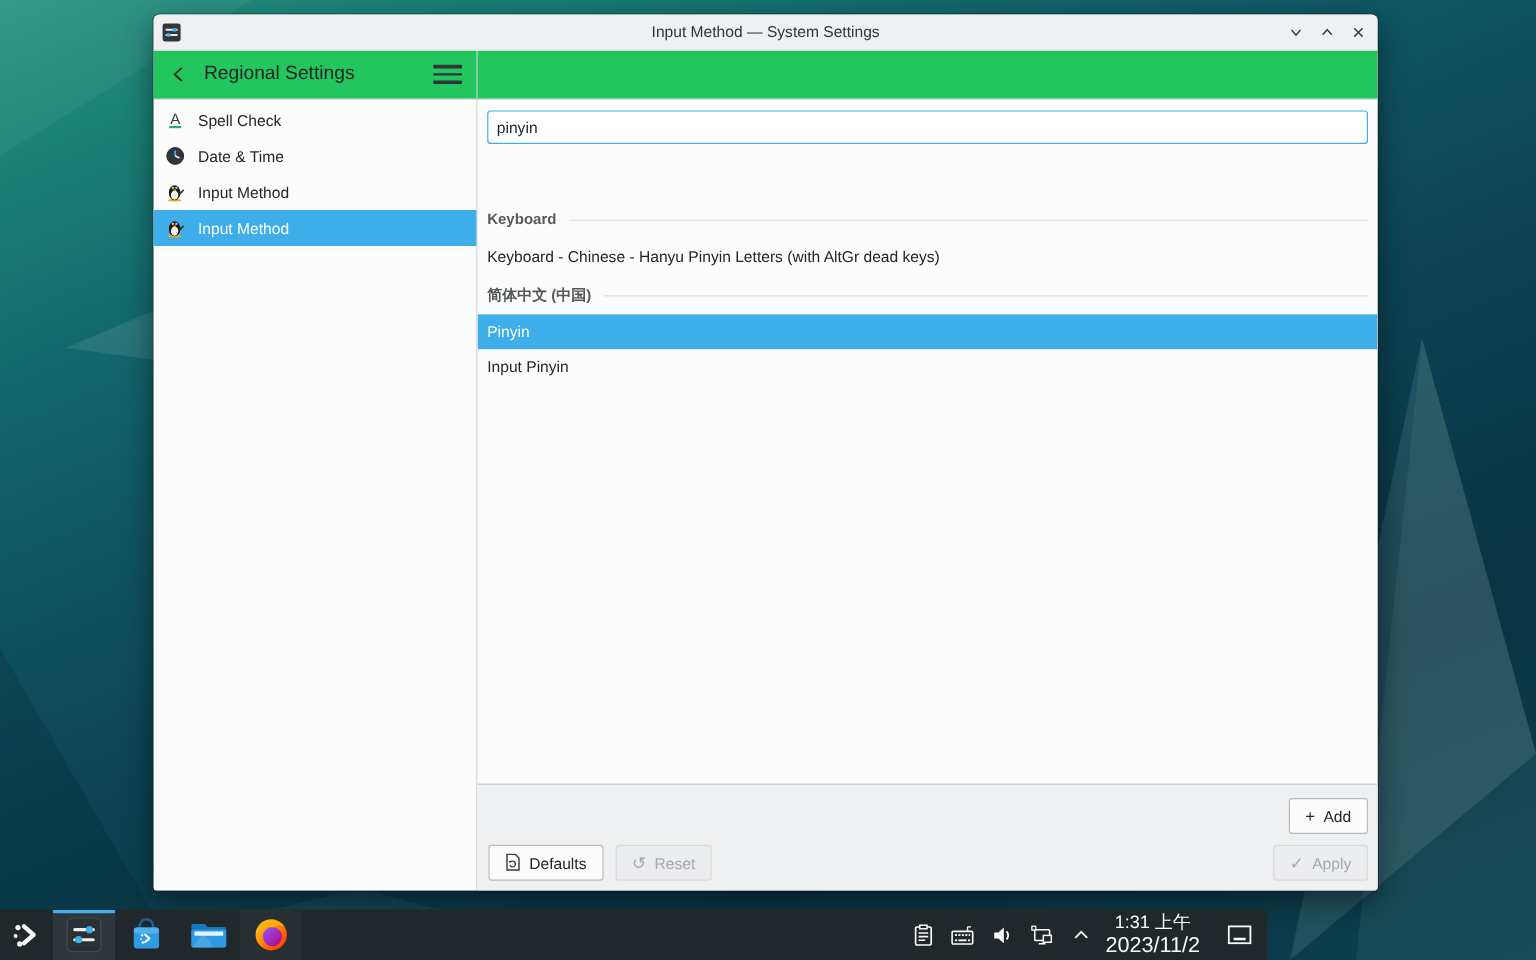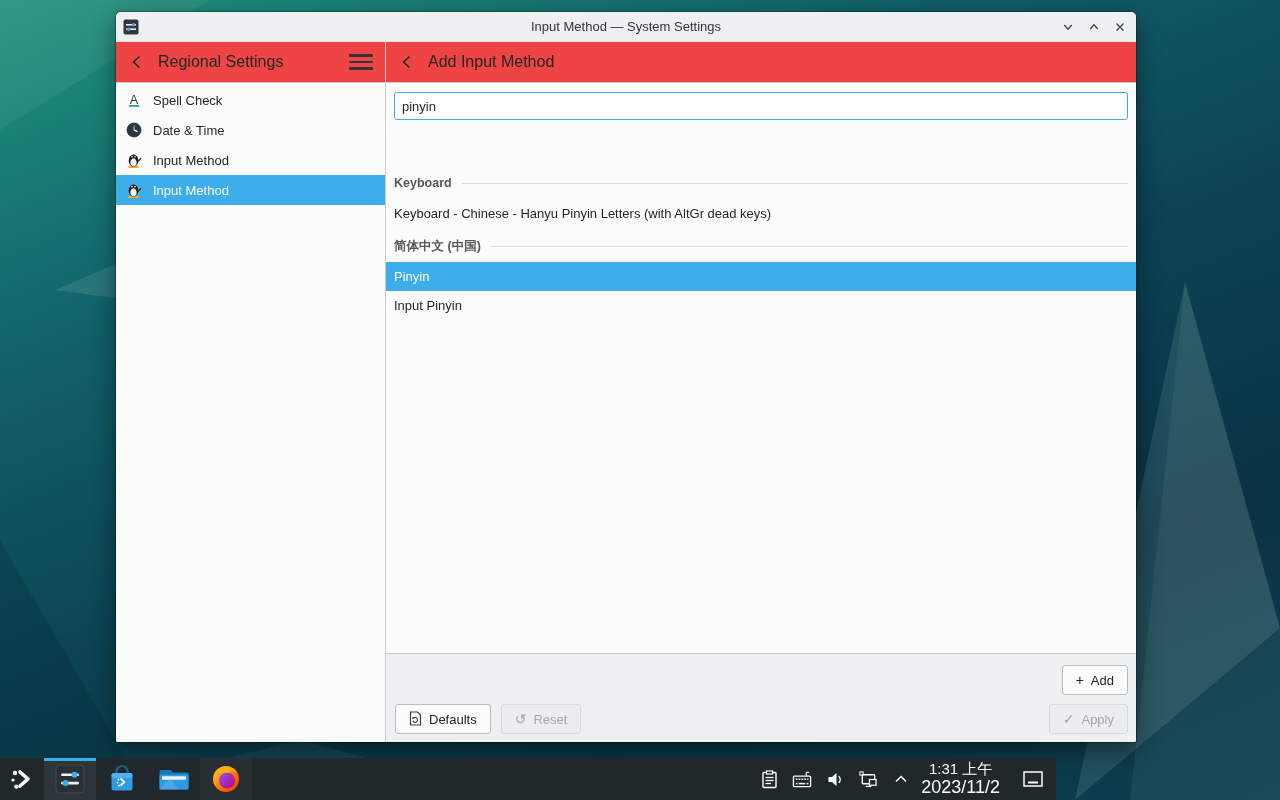--- a/index.html
+++ b/index.html
@@ -4,33 +4,33 @@
 <style>
   * { margin:0; padding:0; box-sizing:border-box; }
   html,body { width:1280px; height:800px; overflow:hidden; }
   body { font-family:"Liberation Sans","DejaVu Sans",sans-serif; font-size:13px; color:#232627; }
 
   .desktop { position:absolute; inset:0; width:1280px; height:800px;
     background:linear-gradient(158deg,#27957f 0%,#1a8277 10%,#11606a 28%,#0c4355 52%,#0a3343 76%,#0d4050 100%); }
   .wallpaper-svg { position:absolute; inset:0; }
 
   
-  .window { position:absolute; left:116px; top:12px; width:1020px; height:730px;
+  .window { position:absolute; left:128px; top:12px; width:1020px; height:730px;
     background:#fcfcfc; border-radius:5px 5px 2px 2px;
     box-shadow:0 0 0 1px rgba(0,0,0,.28), 0 8px 24px rgba(0,0,0,.45);
     display:flex; flex-direction:column; overflow:hidden; }
 
   .titlebar { height:30px; background:#eff0f1; display:flex; align-items:center; flex:0 0 auto;
     border-bottom:1px solid #e3e5e6; position:relative; }
   .titlebar .app-icon { position:absolute; left:7px; top:7px; width:16px; height:16px; }
   .titlebar .title { flex:1; text-align:center; font-size:13px; color:#31363b; font-weight:500; }
   .win-controls { position:absolute; right:8px; top:0; height:30px; display:flex; align-items:center; gap:10px; }
   .win-btn { width:16px; height:16px; display:flex; align-items:center; justify-content:center; cursor:pointer; }
 
-  .chrome-header { height:41px; flex:0 0 auto; display:flex; background:#ef4444; border-bottom:1px solid #c9cccf; }
+  .chrome-header { height:41px; flex:0 0 auto; display:flex; background:#22c55e; border-bottom:1px solid #c9cccf; }
   .sidebar-header { width:270px; flex:0 0 auto; border-right:1px solid #c9cccf; display:flex; align-items:center; padding:0 12px; }
   .main-header { flex:1; display:flex; align-items:center; padding:0 12px; }
   .hdr-title { font-size:16px; color:#232627; margin-left:12px; }
   .back-btn { width:18px; height:18px; display:flex; align-items:center; justify-content:center; cursor:pointer; }
   .hamburger { margin-left:auto; width:24px; display:flex; flex-direction:column; gap:4px; cursor:pointer; padding:2px 0; }
   .hamburger span { display:block; height:2.5px; background:#31363b; border-radius:1px; }
 
   .body { flex:1; display:flex; min-height:0; }
 
   
@@ -132,28 +132,20 @@
           <svg width="14" height="16" viewBox="0 0 14 16">
               <polyline points="9.5,2.5 3.5,8 9.5,13.5" fill="none" stroke="#232627" stroke-width="1.5"></polyline>
             </svg>
         </span>
         <span class="hdr-title">Regional Settings</span>
         <span class="hamburger">
             <span></span>
             <span></span>
             <span></span>
           </span>
-      </div>
-      <div class="main-header">
-        <span class="back-btn">
-          <svg width="14" height="16" viewBox="0 0 14 16">
-              <polyline points="9.5,2.5 3.5,8 9.5,13.5" fill="none" stroke="#232627" stroke-width="1.5"></polyline>
-            </svg>
-        </span>
-        <span class="hdr-title">Add Input Method</span>
       </div>
     </div>
 
     <div class="body">
 
       <div class="sidebar">
         <div class="side-item">
           <span class="icn">
             <svg width="16" height="16" viewBox="0 0 16 16">
               <text x="8" y="11.5" text-anchor="middle" font-family="Liberation Sans,sans-serif" font-size="12.5" fill="#383c40">A</text>

